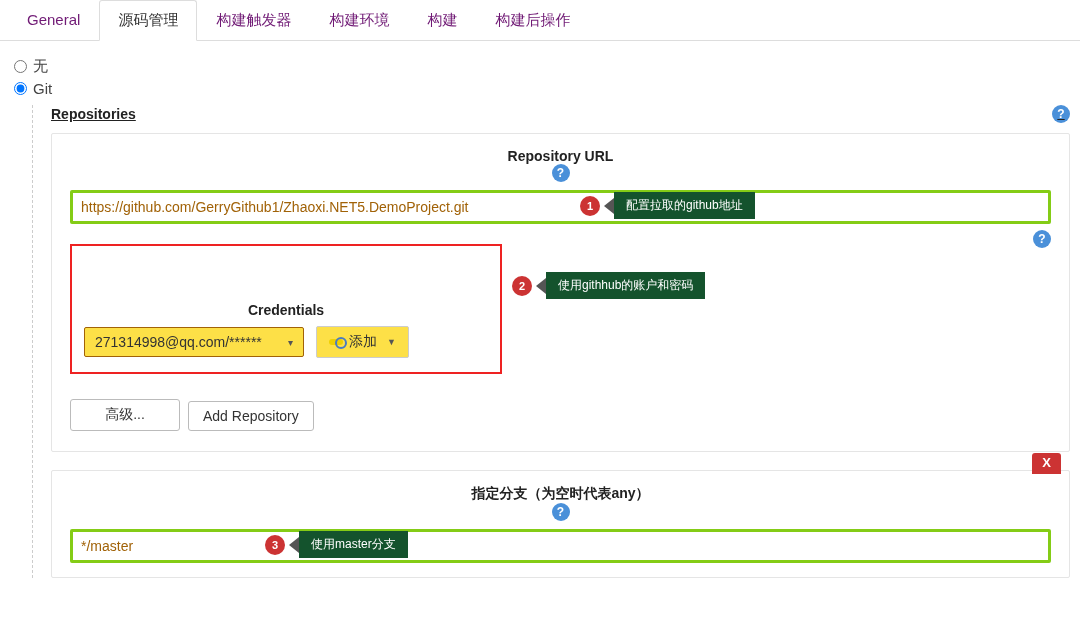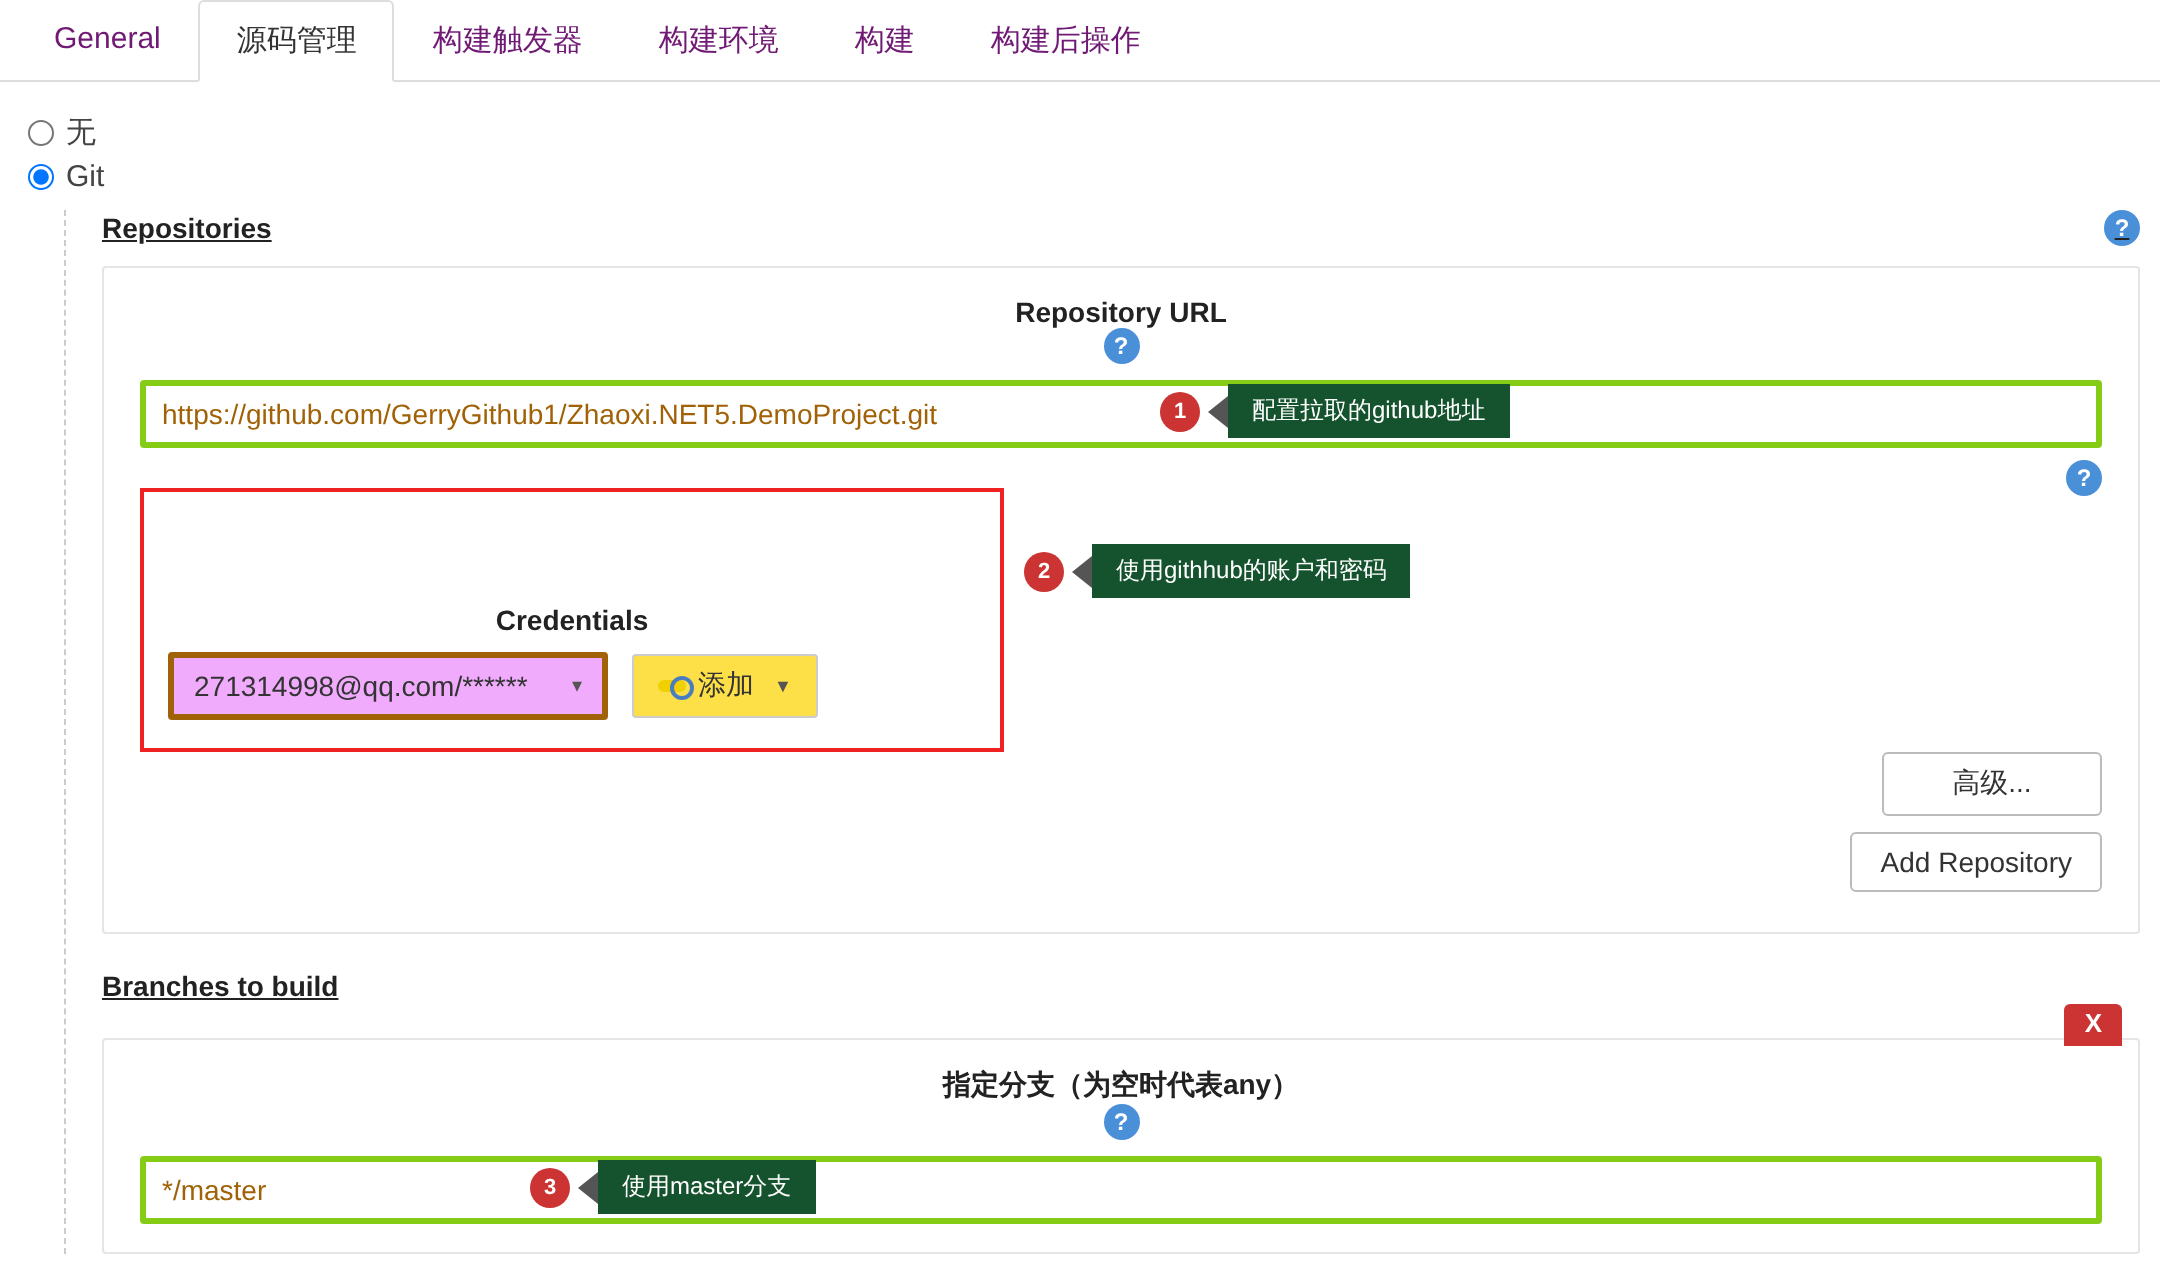--- a/index.html
+++ b/index.html
@@ -101,25 +101,25 @@
       margin-top: 20px;
       width: 432px;
     }
     .cred-row {
       display: flex;
       align-items: center;
       gap: 12px;
       margin-top: 8px;
     }
     .select-box {
-      border: 3px solid #a16207;
+      border: 1px solid #a16207;
       border-radius: 2px;
       padding: 6px 10px;
       min-width: 220px;
-      background: #f0abfc;
+      background: #fde047;
       display: flex;
       justify-content: space-between;
       align-items: center;
       color: #333;
     }
     .select-caret {
       font-size: 10px;
       color: #555;
     }
     .add-btn {
@@ -146,23 +146,24 @@
       right: -4px;
       top: -2px;
       width: 8px;
       height: 8px;
       border: 2px solid #4a7cc0;
       border-radius: 50%;
     }
     .down-caret { font-size: 9px; color: #555; margin-left: 4px; }
     .btn-row {
       display: flex;
-      flex-direction: column;
+      flex-direction: row;
       align-items: flex-end;
       gap: 8px;
+      margin-top: 25px;
     }
     .btn {
       border: 1px solid #bbb;
       border-radius: 3px;
       padding: 6px 14px;
       background: #fff;
       cursor: pointer;
       color: #333;
       font-size: 14px;
       min-width: 110px;
@@ -304,23 +305,20 @@
           </div>
         </div>
       </div>
 
       <div class="btn-row">
         <button class="btn">高级...</button>
         <button class="btn">Add Repository</button>
       </div>
     </div>
 
-    <div class="group-title">
-      <span>Branches to build</span>
-    </div>
 
     <div class="panel branches-panel" style="padding-bottom:14px;">
       <div class="delete-tab">X</div>
       <div class="field-label">
         <span>指定分支（为空时代表any）</span>
         <span class="help-icon">?</span>
       </div>
       <div class="branch-input-wrap">
         <input class="text-input" type="text" value="*/master" style="">
         <div class="annotation branch-ann">

